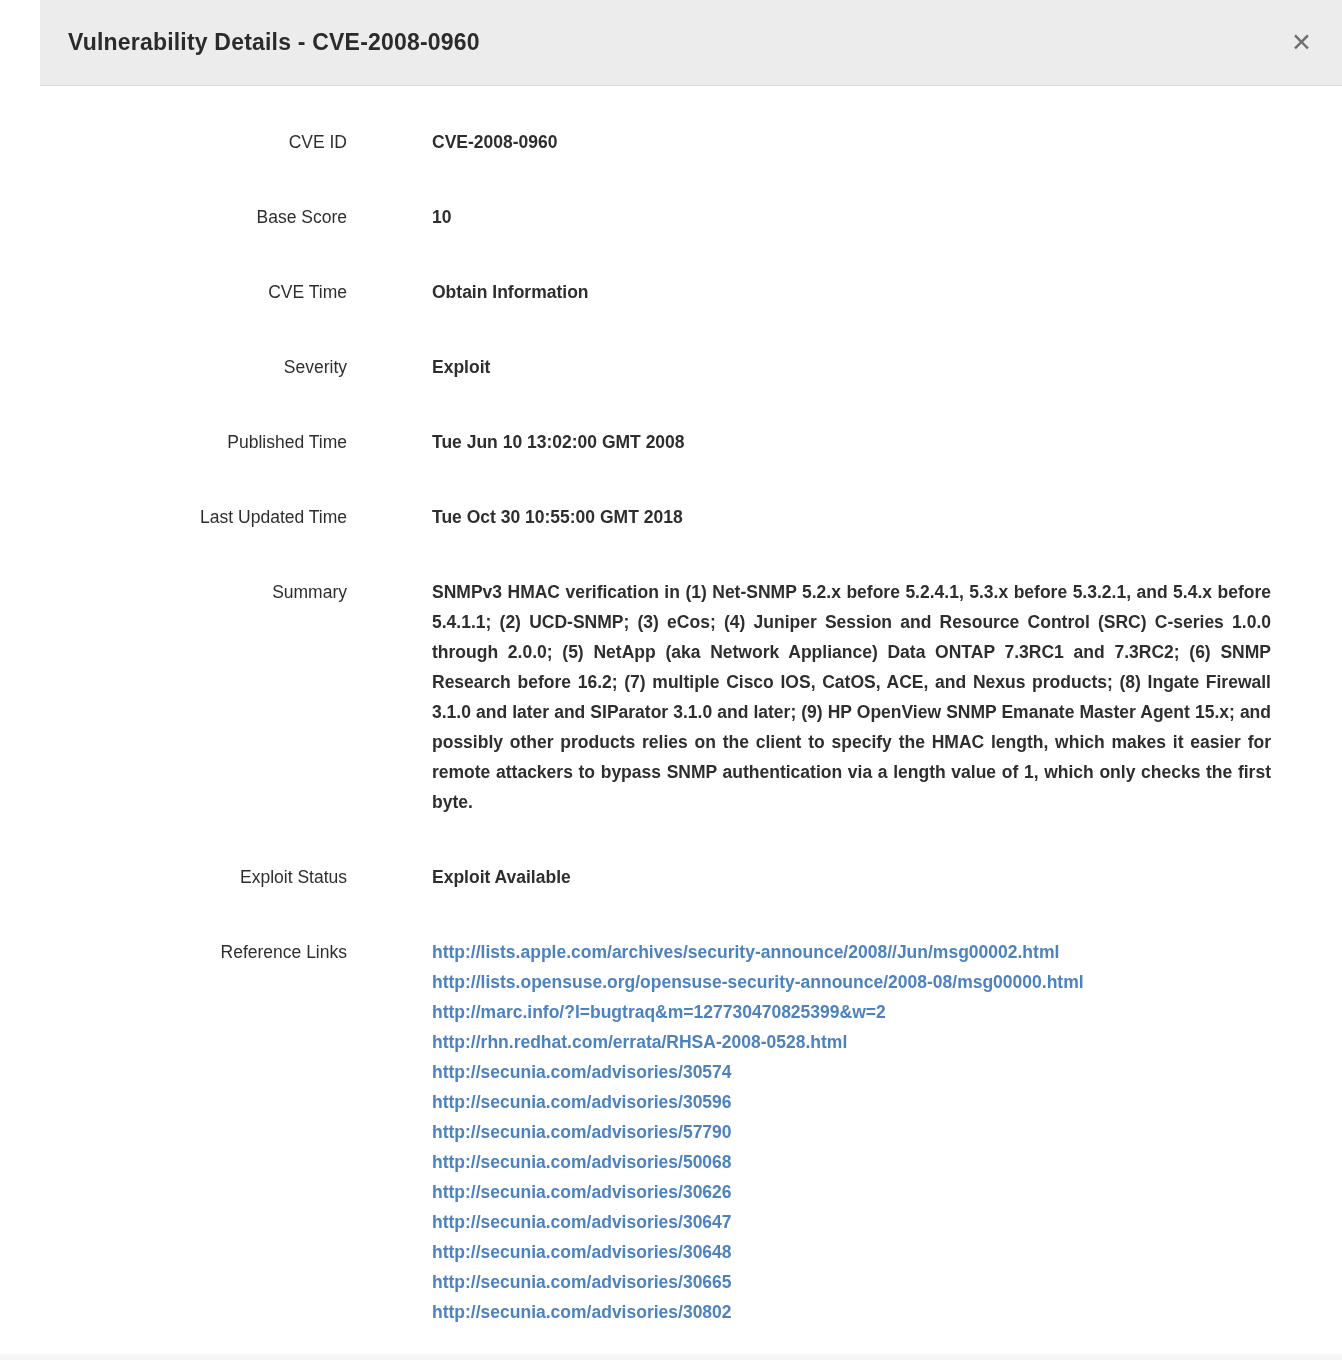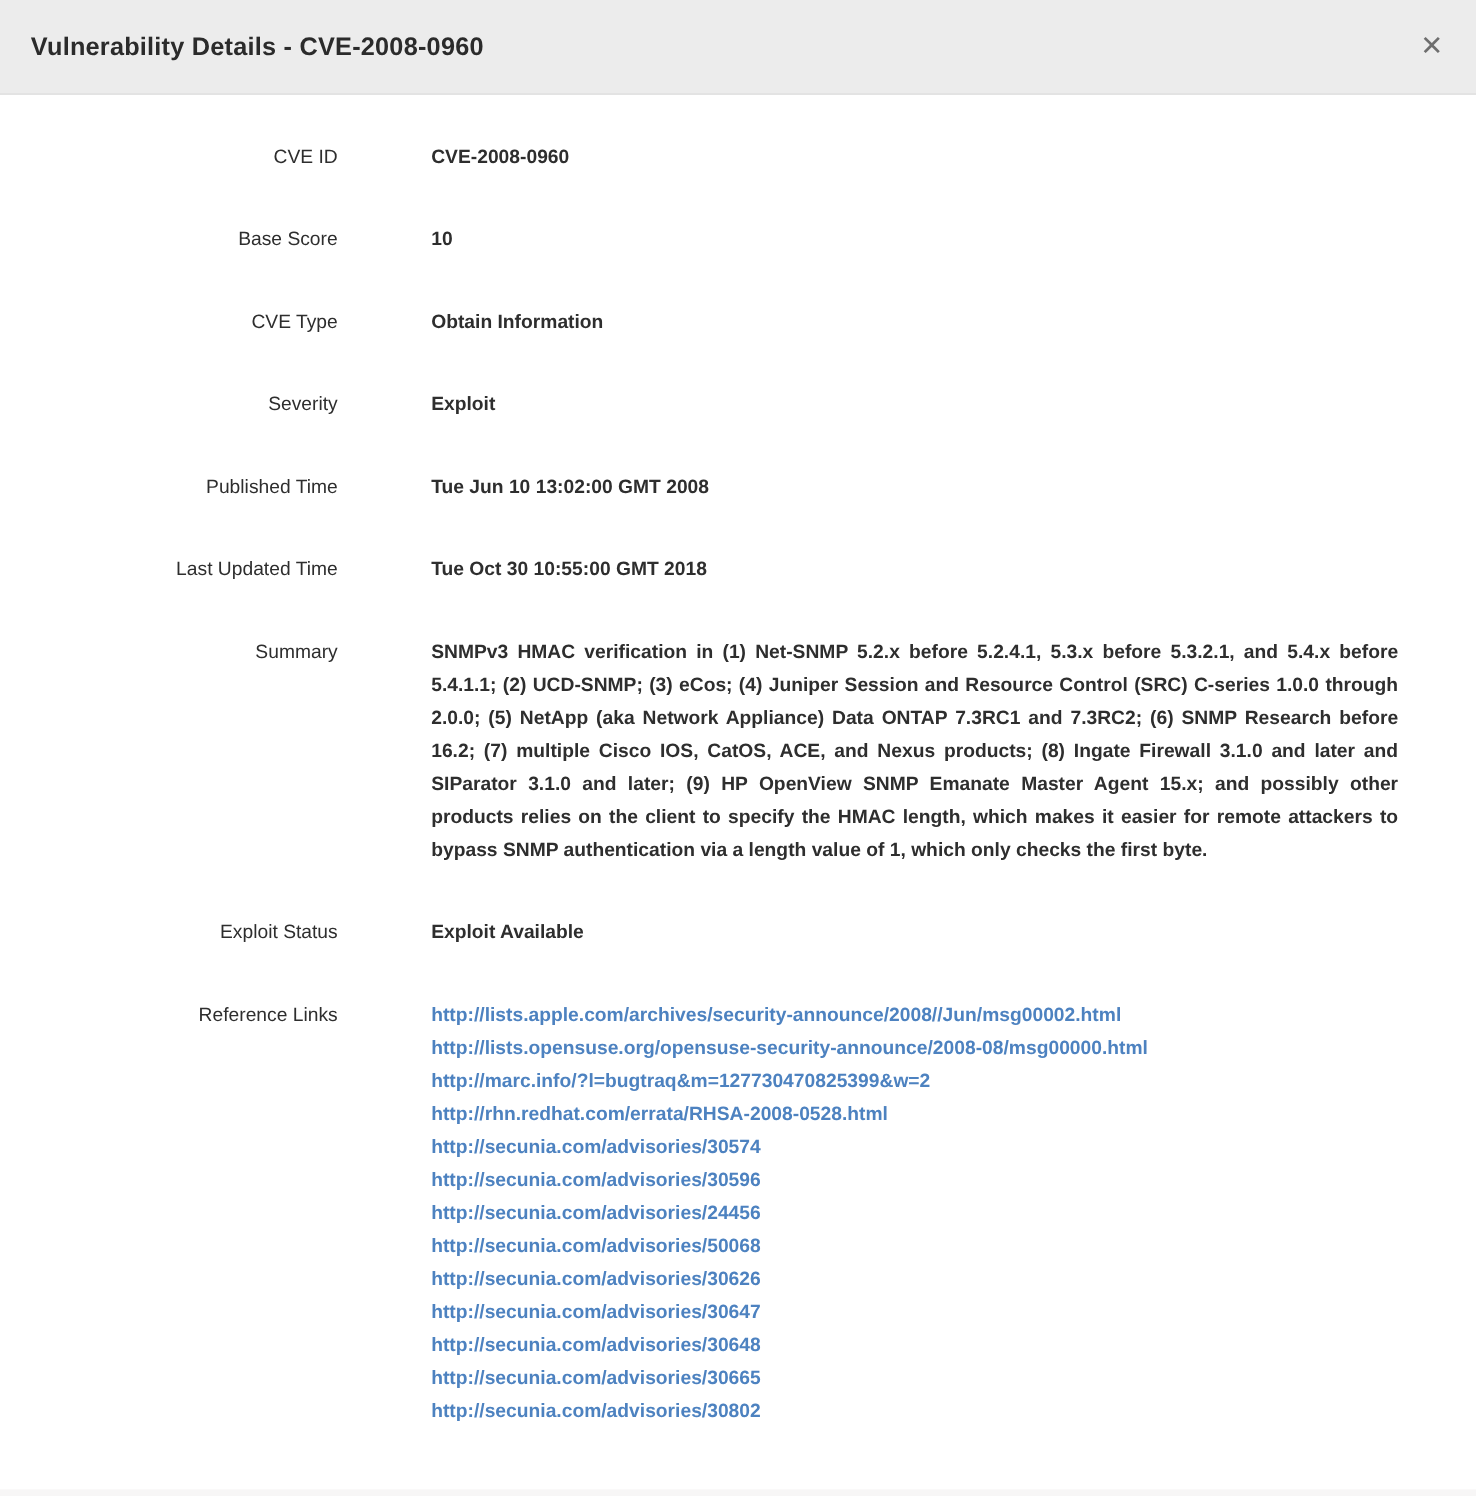--- a/index.html
+++ b/index.html
@@ -9,20 +9,21 @@
     background: #ffffff;
     font-family: "Liberation Sans", sans-serif;
     color: #2e2e2e;
   }
   .viewport {
     width: 1342px;
     height: 1360px;
     background: #ffffff;
     overflow: hidden;
     position: relative;
+    padding-left: 40px;
   }
   .modal-header {
     height: 86px;
     background: #ececec;
     border-bottom: 1px solid #d9d9d9;
     display: flex;
     align-items: center;
     justify-content: space-between;
     padding: 0 30px 0 28px;
   }
@@ -101,21 +102,21 @@
       <div class="field-label">CVE ID</div>
       <div class="field-value">CVE-2008-0960</div>
     </div>
 
     <div class="field-row">
       <div class="field-label">Base Score</div>
       <div class="field-value">10</div>
     </div>
 
     <div class="field-row">
-      <div class="field-label">CVE Type</div>
+      <div class="field-label">CVE Time</div>
       <div class="field-value">Obtain Information</div>
     </div>
 
     <div class="field-row">
       <div class="field-label">Severity</div>
       <div class="field-value">Exploit</div>
     </div>
 
     <div class="field-row">
       <div class="field-label">Published Time</div>
@@ -139,21 +140,21 @@
 
     <div class="field-row">
       <div class="field-label">Reference Links</div>
       <div class="field-value links-list">
         <a class="ref-link">http://lists.apple.com/archives/security-announce/2008//Jun/msg00002.html</a>
         <a class="ref-link">http://lists.opensuse.org/opensuse-security-announce/2008-08/msg00000.html</a>
         <a class="ref-link">http://marc.info/?l=bugtraq&amp;m=127730470825399&amp;w=2</a>
         <a class="ref-link">http://rhn.redhat.com/errata/RHSA-2008-0528.html</a>
         <a class="ref-link">http://secunia.com/advisories/30574</a>
         <a class="ref-link">http://secunia.com/advisories/30596</a>
-        <a class="ref-link">http://secunia.com/advisories/24456</a>
+        <a class="ref-link">http://secunia.com/advisories/57790</a>
         <a class="ref-link">http://secunia.com/advisories/50068</a>
         <a class="ref-link">http://secunia.com/advisories/30626</a>
         <a class="ref-link">http://secunia.com/advisories/30647</a>
         <a class="ref-link">http://secunia.com/advisories/30648</a>
         <a class="ref-link">http://secunia.com/advisories/30665</a>
         <a class="ref-link">http://secunia.com/advisories/30802</a>
       </div>
     </div>
 
   </div>

